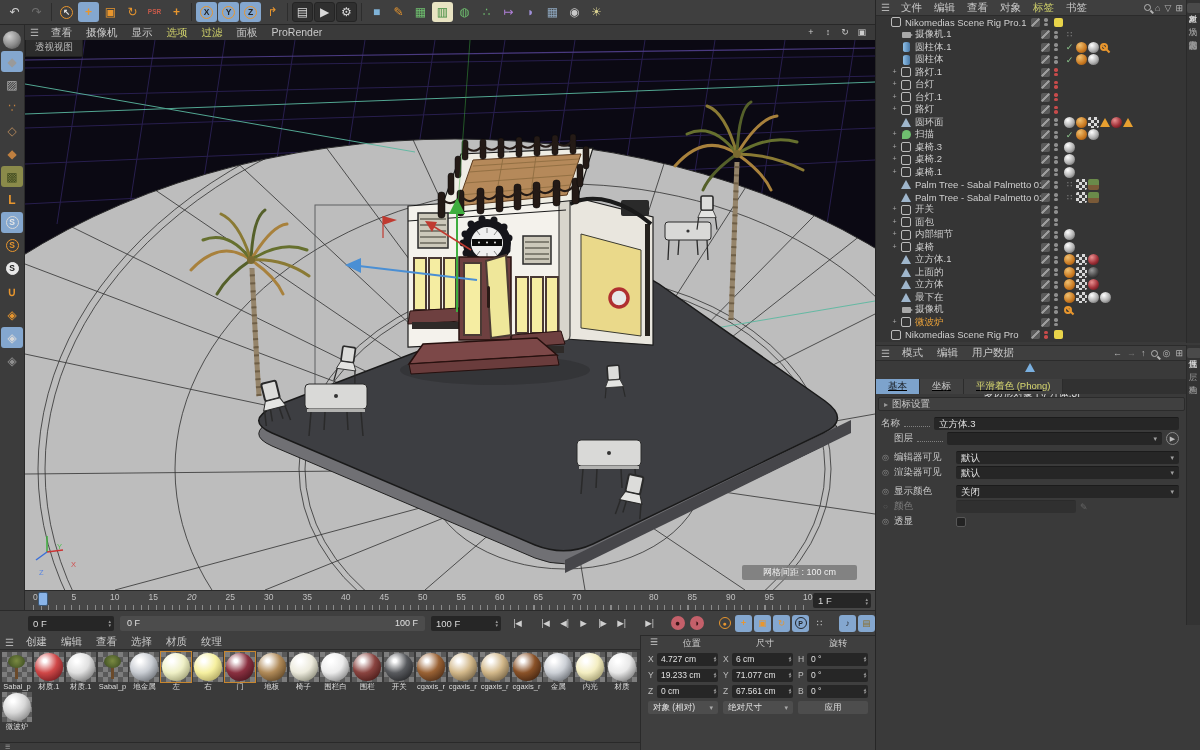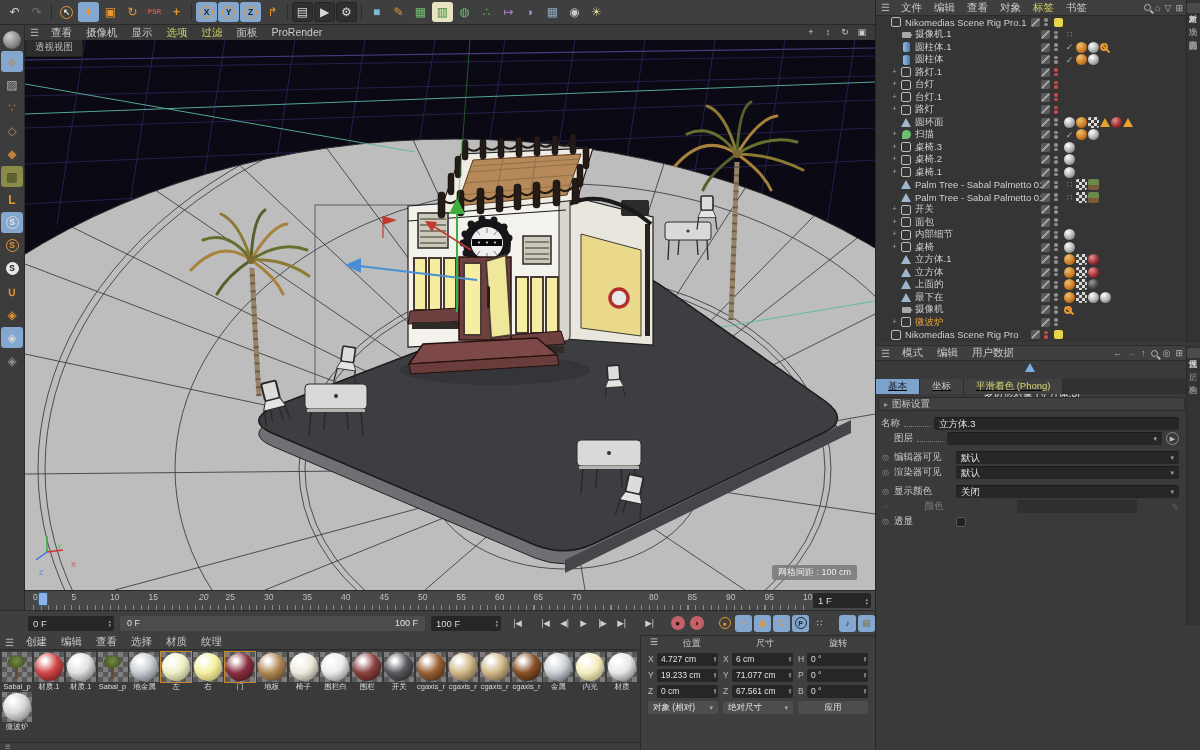--- a/index.html
+++ b/index.html
@@ -39,21 +39,21 @@
 #vp-menubar { position:absolute; left:25px; top:25px; width:850px; height:15px; background:#3a3a3a;
   display:flex; align-items:center; }
 #vp-controls { margin-left:auto; display:flex; gap:3px; padding-right:6px; }
 #vp-controls .tbtn { width:14px; height:13px; }
 #vp-controls .glyph { font-size:9px; color:#c0c0c0; }
 #vp-canvas { position:absolute; left:25px; top:40px; width:850px; height:550px; background:#0b0913;
   overflow:hidden; }
 #vp-label { position:absolute; left:0; top:0; background:#2c2c2c; color:#b9b9b9; font-size:9.5px;
   padding:1px 9px 2px; border:1px solid #1f1f1f; border-top:none; z-index:5; }
 #grid-badge { position:absolute; right:18px; bottom:10px; background:rgba(120,120,120,.85);
-  color:#efefef; font-size:9px; padding:1px 6px; border-radius:2px; z-index:5; }
+  color:#efefef; font-size:9px; padding:1px 21px; border-radius:2px; z-index:5; }
 #world-axis { position:absolute; left:30px; bottom:32px; z-index:5; font-size:7.5px; }
 #world-axis span { position:absolute; }
 #wa-x { color:#d05050; left:16px; top:2px; }
 #wa-y { color:#4fc04f; left:2px; top:-16px; }
 #wa-z { color:#5a85e0; left:-16px; top:10px; }
 
 
 #ruler { position:absolute; left:25px; top:590px; width:850px; height:20px; background:#474747;
   border-top:1px solid #2a2a2a; }
 #ruler-labels { position:absolute; left:0; top:0; right:64px; bottom:0; }
@@ -217,21 +217,21 @@
 .am-key.w64 { width:58px; flex:none; }
 .leader { width:26px; height:7px; border-bottom:1px dotted #808080; flex:none; }
 .leader.grow { flex:1; max-width:26px; }
 .am-field { flex:1; height:13px; background:#262626; border-radius:2px; border-top:1px solid #1b1b1b;
   display:flex; align-items:center; padding:0 5px; font-size:9.5px; color:#e0e0e0; }
 .am-field .caret { margin-left:auto; font-style:normal; color:#a0a0a0; font-size:7px; }
 .pick-btn { width:13px; height:13px; border:1px solid #8a8a8a; border-radius:50%; flex:none;
   display:flex; align-items:center; justify-content:center; color:#bbb; font-size:7px; }
 .am-check { width:10px; height:10px; background:#232323; border:1px solid #575757;
   border-radius:2px; flex:none; }
-.dim { opacity:.45;justify-content:space-between; }
+.dim { opacity:.45; }
 .gap4 { height:4px; }
 
 .svgblock { display:block; }
 </style>
 </head>
 <body>
 
 <div id="app">
 
   <div id="topbar">
@@ -696,21 +696,21 @@
       </g>
     </svg>
   </div>
 
   <div id="ruler">
     <div id="ruler-labels">
         <span class="rlab" style="left: 8px;">0</span>
         <span class="rlab" style="left: 46.5px;">5</span>
         <span class="rlab" style="left: 85px;">10</span>
         <span class="rlab" style="left: 123.5px;">15</span>
-        <span class="rlab" style="left: 174px; font-style: italic;">20</span>
+        <span class="rlab" style="left: 162px; font-style: italic;">20</span>
         <span class="rlab" style="left: 200.5px;">25</span>
         <span class="rlab" style="left: 239px;">30</span>
         <span class="rlab" style="left: 277.5px;">35</span>
         <span class="rlab" style="left: 316px;">40</span>
         <span class="rlab" style="left: 354.5px;">45</span>
         <span class="rlab" style="left: 393px;">50</span>
         <span class="rlab" style="left: 431.5px;">55</span>
         <span class="rlab" style="left: 470px;">60</span>
         <span class="rlab" style="left: 508.5px;">65</span>
         <span class="rlab" style="left: 547px;">70</span>
@@ -1376,46 +1376,46 @@
           <span class="om-tags">
             <i class="tg tg-phong"></i>
             <i class="tg tg-uv"></i>
             <i class="tg tg-matred"></i>
           </span>
         </div>
         <div class="om-row">
           <span class="om-ind" style="width: 12px;"></span>
           <span class="om-exp"></span>
           <span class="oi oi-poly"></span>
+          <span class="om-name">上面的</span>
+          <span class="om-slash"></span>
+          <span class="om-dots gray">
+            <i></i>
+            <i></i>
+          </span>
+          <span class="om-tags">
+            <i class="tg tg-phong"></i>
+            <i class="tg tg-uv"></i>
+            <i class="tg tg-matdark"></i>
+          </span>
+        </div>
+        <div class="om-row">
+          <span class="om-ind" style="width: 12px;"></span>
+          <span class="om-exp"></span>
+          <span class="oi oi-poly"></span>
           <span class="om-name">立方体</span>
           <span class="om-slash"></span>
           <span class="om-dots gray">
             <i></i>
             <i></i>
           </span>
           <span class="om-tags">
             <i class="tg tg-phong"></i>
             <i class="tg tg-uv"></i>
             <i class="tg tg-matred"></i>
-          </span>
-        </div>
-        <div class="om-row">
-          <span class="om-ind" style="width: 12px;"></span>
-          <span class="om-exp"></span>
-          <span class="oi oi-poly"></span>
-          <span class="om-name">上面的</span>
-          <span class="om-slash"></span>
-          <span class="om-dots gray">
-            <i></i>
-            <i></i>
-          </span>
-          <span class="om-tags">
-            <i class="tg tg-phong"></i>
-            <i class="tg tg-uv"></i>
-            <i class="tg tg-matdark"></i>
           </span>
         </div>
         <div class="om-row">
           <span class="om-ind" style="width: 12px;"></span>
           <span class="om-exp"></span>
           <span class="oi oi-poly"></span>
           <span class="om-name">最下在</span>
           <span class="om-slash"></span>
           <span class="om-dots gray">
             <i></i>

